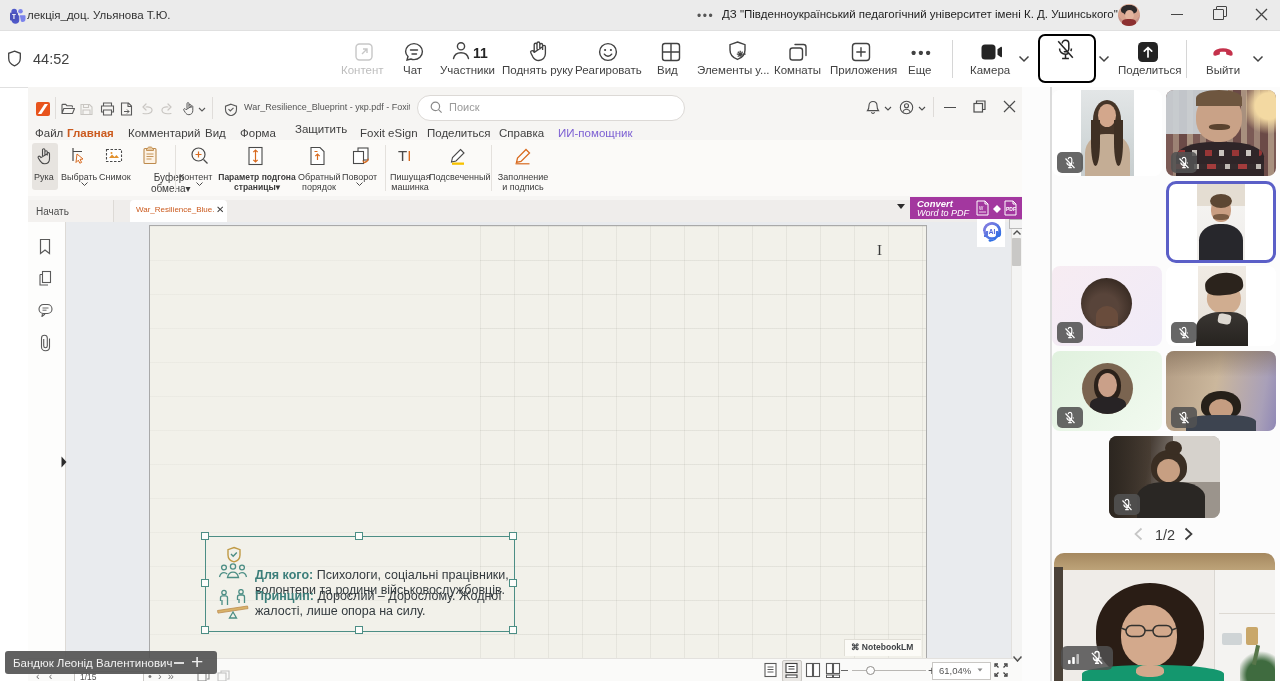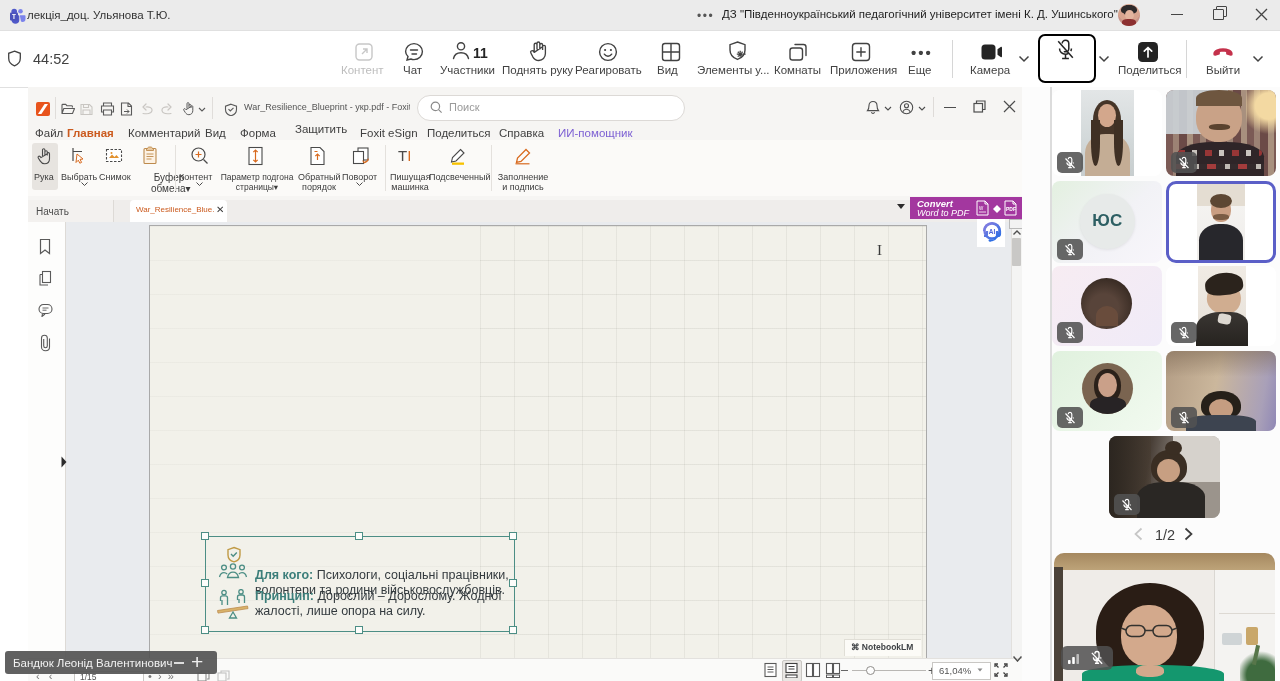--- a/index.html
+++ b/index.html
@@ -353,21 +353,21 @@
           <svg width="7" height="4" viewBox="0 0 7 4">
             <path d="M0.5 0.5L3.5 3.5L6.5 0.5" fill="none" stroke="#4a4a4a"></path>
           </svg>
         </div>
       <div class="abs" style="left:219px;top:6px;">
         <svg width="17" height="20" viewBox="0 0 17 20">
             <rect x="2" y="1.5" width="13" height="17" fill="#fff" stroke="#4a4a4a" stroke-width="1.1"></rect>
             <path d="M8.5 4v12M6.3 6.2L8.5 4l2.2 2.2M6.3 13.8L8.5 16l2.2-2.2" fill="none" stroke="#d86a1f" stroke-width="1.2"></path>
           </svg>
       </div>
-      <div class="abs" style="left:187px;top:32px;font-size:8.5px;color:#3b3b3b;text-align:center;width:84px;">Параметр подгона<br>страницы▾</div>
+      <div class="abs" style="left:187px;top:32px;font-size:8.5px;color:#3b3b3b;text-align:center;width:84px;font-weight:bold;">Параметр подгона<br>страницы▾</div>
       <div class="abs" style="left:281px;top:6px;">
         <svg width="17" height="20" viewBox="0 0 17 20">
             <path d="M2 1.5h9L15 5.5v13H2z" fill="#fff" stroke="#4a4a4a" stroke-width="1.1"></path>
             <path d="M8.5 14V8M6.3 10.2L8.5 8l2.2 2.2M5.5 5.5h3" fill="none" stroke="#d86a1f" stroke-width="1.2"></path>
           </svg>
       </div>
       <div class="abs" style="left:270px;top:32px;font-size:9px;color:#3b3b3b;text-align:center;width:42px;">Обратный<br>порядок</div>
       <div class="abs" style="left:323px;top:6px;">
         <svg width="19" height="20" viewBox="0 0 19 20">
             <rect x="7" y="2" width="10" height="12" fill="#fff" stroke="#4a4a4a" stroke-width="1.1"></rect>
@@ -656,34 +656,20 @@
           <g fill="none" stroke="#fff" stroke-width="1.2">
             <path d="M5.2 3.2c0-1.1.8-1.9 1.8-1.9s1.8.8 1.8 1.9v3c0 1.1-.8 1.9-1.8 1.9-.5 0-1-.2-1.3-.6"></path>
             <path d="M3.8 6.5c.2 1.7 1.5 2.9 3.2 2.9.8 0 1.5-.25 2.1-.7m1-1.3c.15-.3.25-.6.3-.9"></path>
             <path d="M7 9.4v2.2m-1.8 0h3.6"></path>
             <path d="M2.5 2.5l9 9.5"></path>
           </g>
         </svg>
       </div>
   </div>
 
-  <div class="abs tile" style="left:1052px;top:181px;width:110px;height:82px;background:linear-gradient(135deg,#e3f0e0 0%,#f2f2f6 55%,#f8f6fb 100%);">
-    <div class="abs" style="left:28px;top:13px;width:55px;height:55px;border-radius:50%;background:#e7eae9;box-shadow:0 1px 3px rgba(0,0,0,0.08);"></div>
-    <div class="abs" style="left:28px;top:30px;width:55px;text-align:center;font-size:17px;font-weight:bold;color:#2d5f63;letter-spacing:0.5px;">ЮС</div>
-    <div class="badge">
-        <svg width="14" height="14" viewBox="0 0 14 14">
-          <g fill="none" stroke="#fff" stroke-width="1.2">
-            <path d="M5.2 3.2c0-1.1.8-1.9 1.8-1.9s1.8.8 1.8 1.9v3c0 1.1-.8 1.9-1.8 1.9-.5 0-1-.2-1.3-.6"></path>
-            <path d="M3.8 6.5c.2 1.7 1.5 2.9 3.2 2.9.8 0 1.5-.25 2.1-.7m1-1.3c.15-.3.25-.6.3-.9"></path>
-            <path d="M7 9.4v2.2m-1.8 0h3.6"></path>
-            <path d="M2.5 2.5l9 9.5"></path>
-          </g>
-        </svg>
-      </div>
-  </div>
 
   <div class="abs" style="left:1166px;top:181px;width:110px;height:82px;border-radius:10px;border:3px solid #5b5fc7;background:#fff;box-sizing:border-box;overflow:hidden;">
     <div class="abs" style="left:28px;top:0;width:48px;height:76px;background:linear-gradient(180deg,#f6f5f3 0%,#efedea 100%);">
       <div class="abs" style="left:0;top:0;width:48px;height:22px;background:#e4ddd2;"></div>
       <div class="abs" style="left:14px;top:14px;width:20px;height:24px;border-radius:46%;background:#c99e82;"></div>
       <div class="abs" style="left:13px;top:10px;width:22px;height:14px;border-radius:50%;background:#5d4733;"></div>
       <div class="abs" style="left:16px;top:30px;width:16px;height:6px;border-radius:40%;background:#7a5c44;"></div>
       <div class="abs" style="left:2px;top:40px;width:44px;height:36px;border-radius:45% 45% 0 0;background:#27272c;"></div>
     </div>
   </div>

